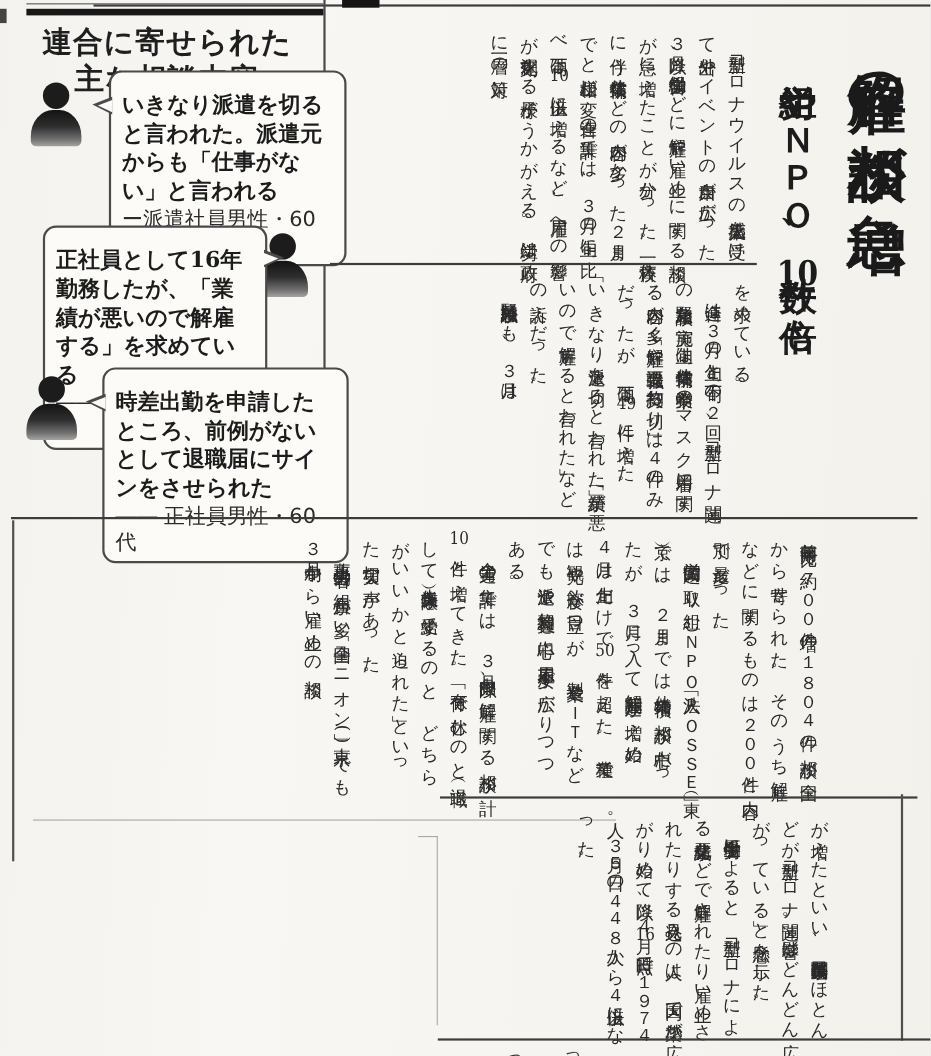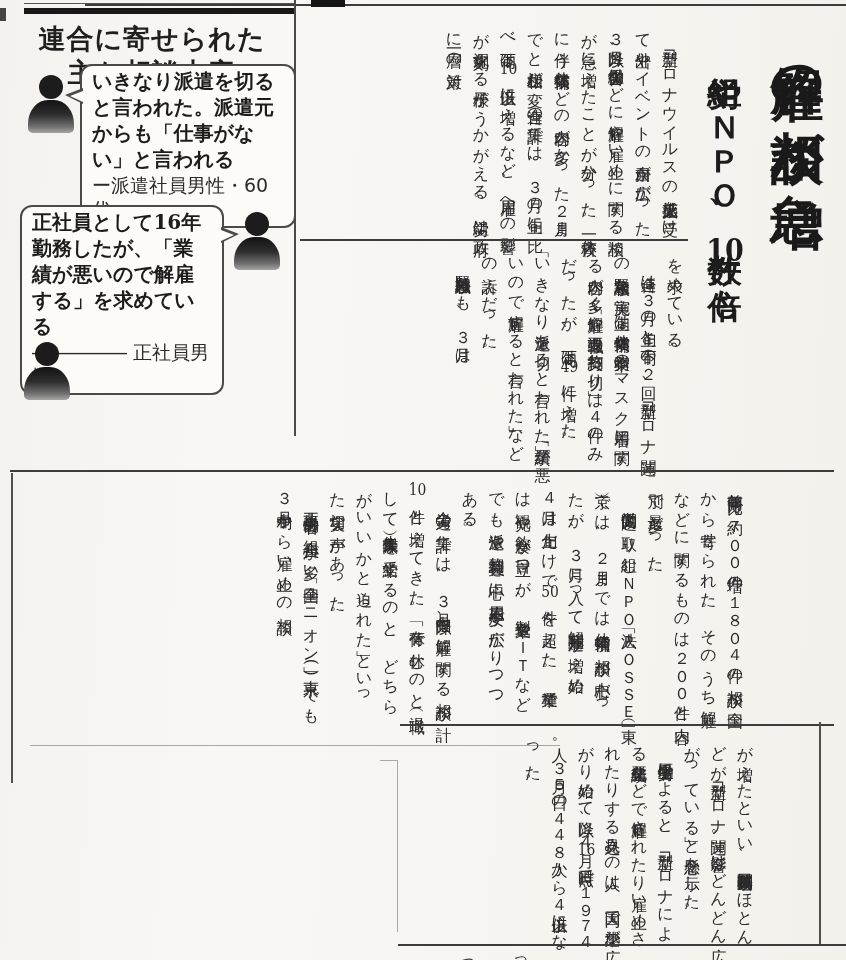--- a/index.html
+++ b/index.html
@@ -27,21 +27,21 @@
     position:absolute; top:0; left:50%; transform:translateX(-50%);
     width:24px; height:24px; border-radius:50%; background:#1c1c1c;
   }
   .person .body {
     position:absolute; bottom:0; left:0; width:100%; height:33px;
     border-radius:20px 20px 5px 5px / 24px 24px 5px 5px;
     background:linear-gradient(180deg,#161616 5%,#2e2e2e 45%,#6f6f6f 80%,#a5a49f 100%);
   }
   .bubble {
     position:absolute; background:#fcfbf7; border:2.5px solid #4a4a4a; border-radius:12px;
-    padding:2px 10px 5px 10px; font-weight:bold; font-size:20px; line-height:26px; color:#1c1c1c;
+    padding:16px 10px 5px 10px; font-weight:bold; font-size:20px; line-height:26px; color:#1c1c1c;margin-left:19px;
   }
   .bubble .attr {
     margin:1px 0 0 0; font-family:"DejaVu Sans","Liberation Sans",sans-serif;
     font-weight:normal; font-size:19px; line-height:24px; color:#2b2b2b;
   }
   .bubble p { margin:0; }
   .tail-l, .tail-r { position:absolute; width:0; height:0; border-style:solid; }
   .tail-l { left:-17px; top:22px; border-width:7px 18px 9px 0; border-color:transparent #4a4a4a transparent transparent; }
   .tail-l::after { content:""; position:absolute; left:5px; top:-4.5px; border-style:solid;
     border-width:5px 13px 6px 0; border-color:transparent #fcfbf7 transparent transparent; }
@@ -103,20 +103,25 @@
     <div class="bubble" style="left:12px;top:205px;width:180px;">
       <span class="tail-r"></span>
       <p>正社員として16年勤務したが、「業績が悪いので解雇する」を求めている</p>
       <p class="attr">――――― 正社員男性</p>
     </div>
 
     <div class="person" style="left:16px;top:342px;">
       <div class="head"></div>
       <div class="body"></div>
     </div>
+    <div class="bubble" style="left:66px;top:334px;width:200px;">
+      <span class="tail-l"></span>
+      <p>時差出勤を申請したところ、前例がないとして退職届にサインをさせられた</p>
+      <p class="attr">―― 正社員男性・60代</p>
+    </div>
   </aside>
 
   <h1 class="headline vtext">解雇の相談が急増</h1>
   <h3 class="subheadline vtext">労組やＮＰＯ、件数<span class="tcy">10</span>倍も</h3>
 
   <section id="row1" class="vrow">
     <p>　新型コロナウイルスの感染拡大を受けて外出やイベントの自粛が広がった３月以降、労働組合などに解雇や雇い止めに関する相談が急に増えたことが分かった。一斉休校に伴う休業補償などの内容が多かった２月までと様相が一変。連合の集計では、３月の上旬に比べ下旬は<span class="tcy">10</span>倍以上に増えるなど、雇用への影響が深刻化する様子がうかがえる。労組は政府に一層の対策</p>
   </section>
 
   <div class="rule" style="left:300px;top:239px;width:388px;height:2px;"></div>

